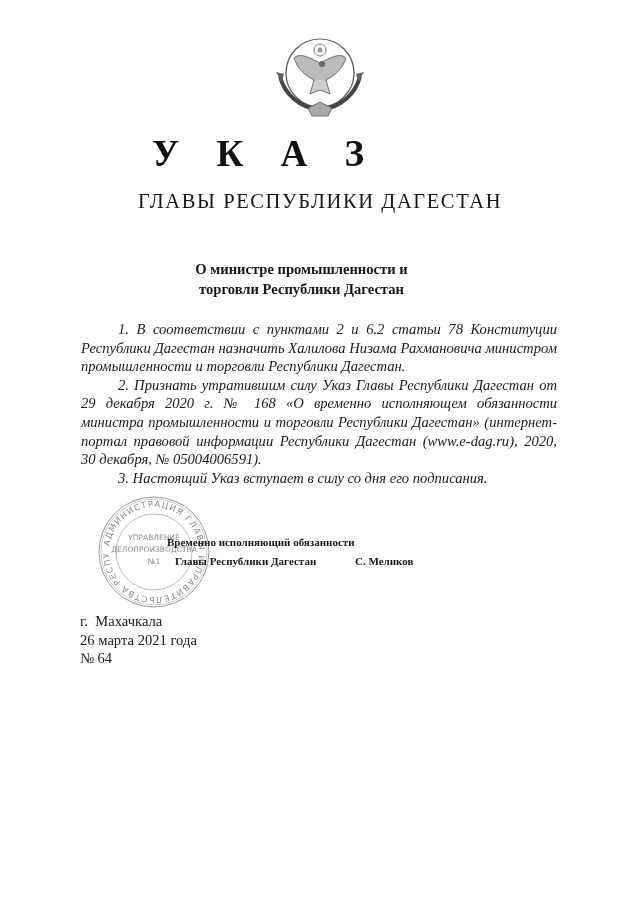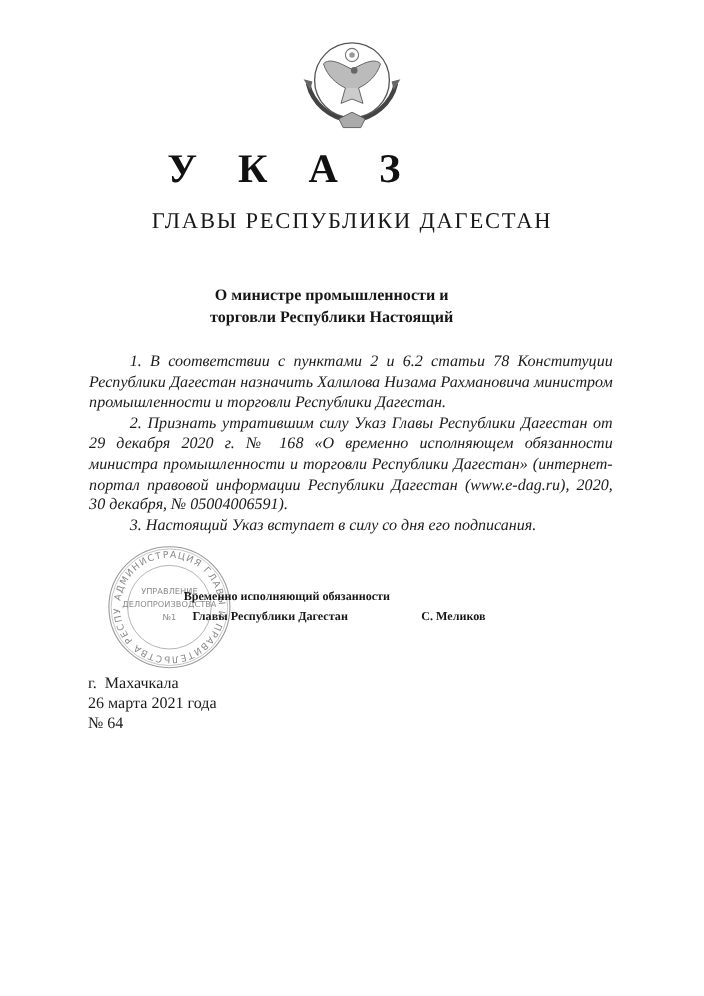--- a/index.html
+++ b/index.html
@@ -25,21 +25,21 @@
     position: absolute; top: 320px; left: 81px; width: 476px;
     font-size: 14.6px; line-height: 18.6px; text-align: justify; color: #1a1a1a;
   }
   .body p { margin: 0; text-indent: 37px; font-style: italic; }
   .stamp { position: absolute; left: 96px; top: 494px; width: 116px; height: 116px; }
   .sig {
     position: absolute; top: 533px; left: 167px; font-size: 11px; font-weight: bold;
     line-height: 18.6px; color: #161616;
   }
   .sig .line2 { padding-left: 8px; }
-  .sig .name { display: inline-block; margin-left: 64px; }
+  .sig .name { display: inline-block; margin-left: 36px; }
   .footer {
     position: absolute; top: 612px; left: 80px; font-size: 14.6px; line-height: 18.6px; color: #1a1a1a;
   }
 </style>
 </head>
 <body>
 
 <div>
 
   <svg class="emblem" viewBox="0 0 100 92">
@@ -52,21 +52,21 @@
     <path d="M10 48 C14 66 30 80 50 82 C70 80 86 66 90 48" fill="none" stroke="#444" stroke-width="4"></path>
     <path d="M6 44 L14 46 L12 54 Z M94 44 L86 46 L88 54 Z" fill="#666"></path>
     <path d="M38 80 L50 74 L62 80 L58 88 L42 88 Z" fill="#aaa" stroke="#555" stroke-width="0.8"></path>
   </svg>
 
   <div class="title">У К А З</div>
   <div class="subtitle">ГЛАВЫ РЕСПУБЛИКИ ДАГЕСТАН</div>
 
   <div class="heading">
     <div>О министре промышленности и</div>
-    <div>торговли Республики Настоящий</div>
+    <div>торговли Республики Дагестан</div>
   </div>
 
   <div class="body">
     <p>1. В соответствии с пунктами 2 и 6.2 статьи 78 Конституции Республики Дагестан назначить Халилова Низама Рахмановича министром промышленности и торговли Республики Дагестан.</p>
     <p>2. Признать утратившим силу Указ Главы Республики Дагестан от 29 декабря 2020 г. № 168 «О временно исполняющем обязанности министра промышленности и торговли Республики Дагестан» (интернет-портал правовой информации Республики Дагестан (www.e-dag.ru), 2020, 30 декабря, № 05004006591).</p>
     <p>3. Настоящий Указ вступает в силу со дня его подписания.</p>
   </div>
 
   <svg class="stamp" viewBox="0 0 116 116">
     <defs>

